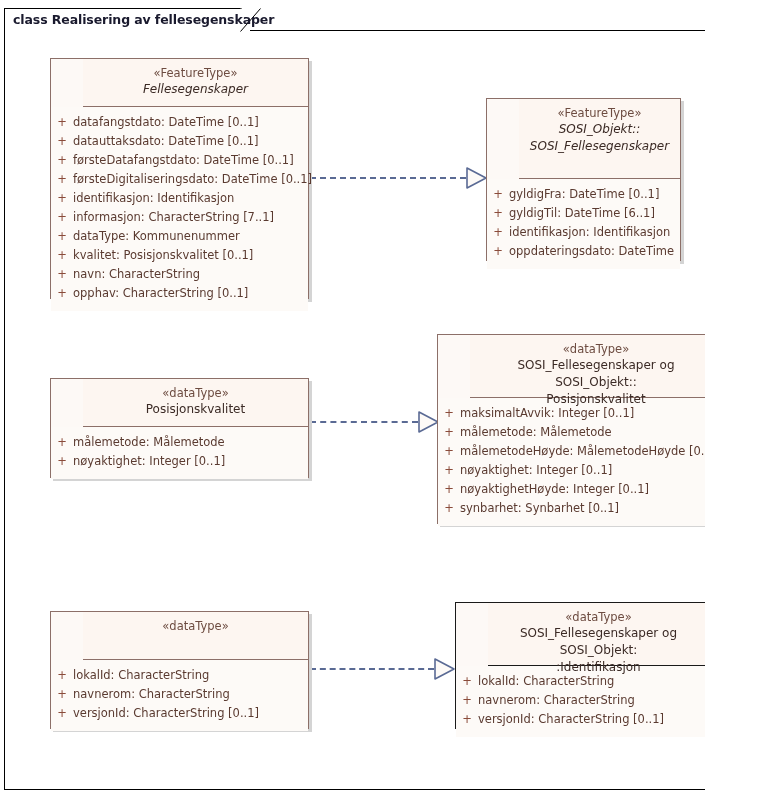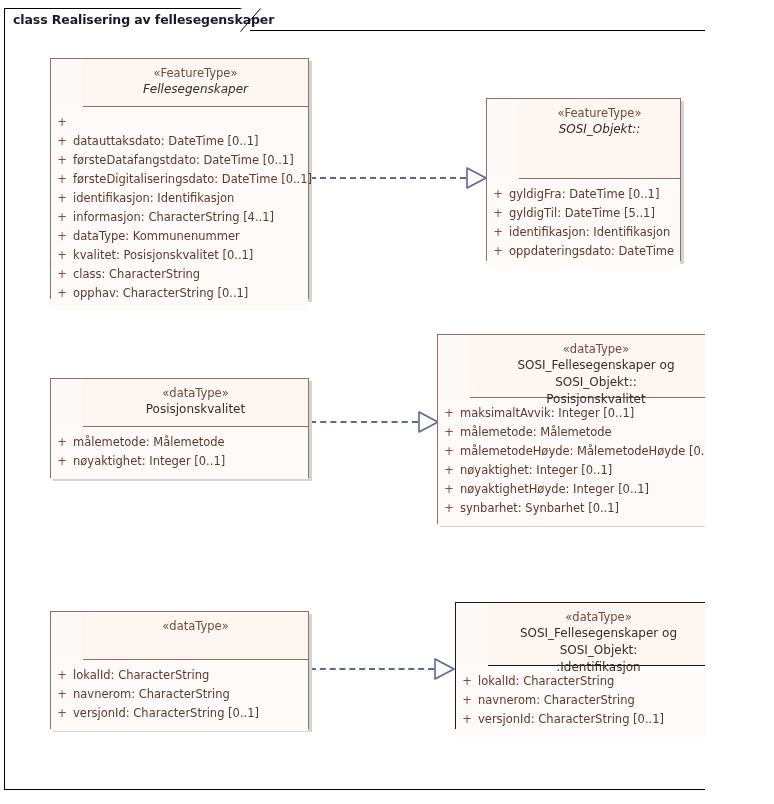--- a/index.html
+++ b/index.html
@@ -173,73 +173,75 @@
   </svg>
 
   <div class="uml" style="left:50px; top:58px; width:259px; height:241px;">
     <div class="uml-head" style="height:48px;">
       <div class="stereotype">«FeatureType»</div>
       <div class="cls-name italic">Fellesegenskaper</div>
     </div>
     <div class="uml-body">
       <div class="attr">
         <span class="vis">+</span>
+        <span class="txt">datafangstdato: DateTime [0..1]</span>
       </div>
       <div class="attr">
         <span class="vis">+</span>
         <span class="txt">datauttaksdato: DateTime [0..1]</span>
       </div>
       <div class="attr">
         <span class="vis">+</span>
         <span class="txt">førsteDatafangstdato: DateTime [0..1]</span>
       </div>
       <div class="attr">
         <span class="vis">+</span>
         <span class="txt">førsteDigitaliseringsdato: DateTime [0..1]</span>
       </div>
       <div class="attr">
         <span class="vis">+</span>
         <span class="txt">identifikasjon: Identifikasjon</span>
       </div>
       <div class="attr">
         <span class="vis">+</span>
-        <span class="txt">informasjon: CharacterString [4..1]</span>
+        <span class="txt">informasjon: CharacterString [7..1]</span>
       </div>
       <div class="attr">
         <span class="vis">+</span>
         <span class="txt">dataType: Kommunenummer</span>
       </div>
       <div class="attr">
         <span class="vis">+</span>
         <span class="txt">kvalitet: Posisjonskvalitet [0..1]</span>
       </div>
       <div class="attr">
         <span class="vis">+</span>
-        <span class="txt">class: CharacterString</span>
+        <span class="txt">navn: CharacterString</span>
       </div>
       <div class="attr">
         <span class="vis">+</span>
         <span class="txt">opphav: CharacterString [0..1]</span>
       </div>
     </div>
   </div>
 
   <div class="uml" style="left:486px; top:98px; width:195px; height:163px;">
     <div class="uml-head" style="height:80px;">
       <div class="stereotype">«FeatureType»</div>
       <div class="cls-name italic">SOSI_Objekt::</div>
+      <div class="cls-name italic">SOSI_Fellesegenskaper</div>
     </div>
     <div class="uml-body">
       <div class="attr">
         <span class="vis">+</span>
         <span class="txt">gyldigFra: DateTime [0..1]</span>
       </div>
       <div class="attr">
         <span class="vis">+</span>
-        <span class="txt">gyldigTil: DateTime [5..1]</span>
+        <span class="txt">gyldigTil: DateTime [6..1]</span>
       </div>
       <div class="attr">
         <span class="vis">+</span>
         <span class="txt">identifikasjon: Identifikasjon</span>
       </div>
       <div class="attr">
         <span class="vis">+</span>
         <span class="txt">oppdateringsdato: DateTime</span>
       </div>
     </div>

